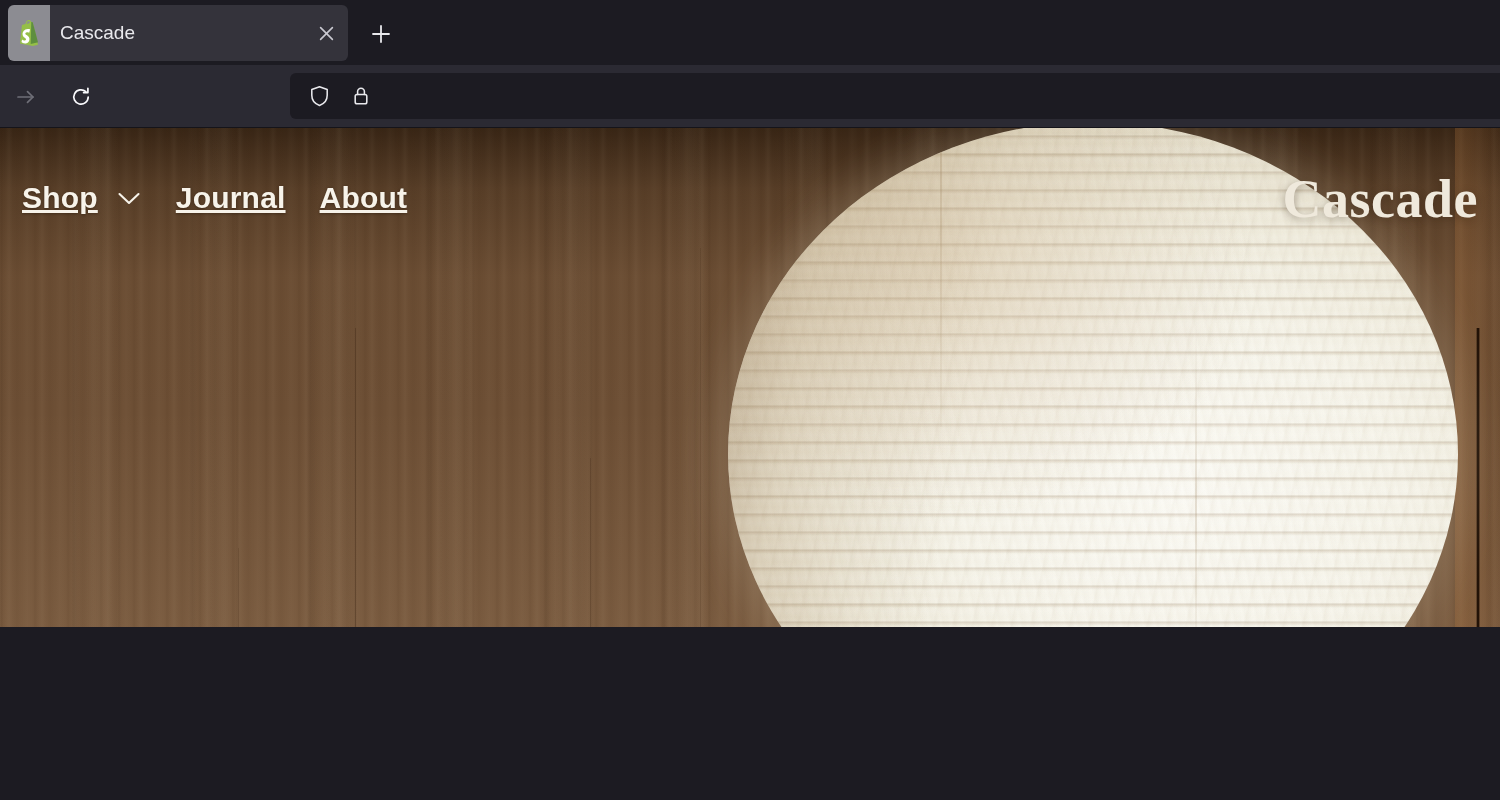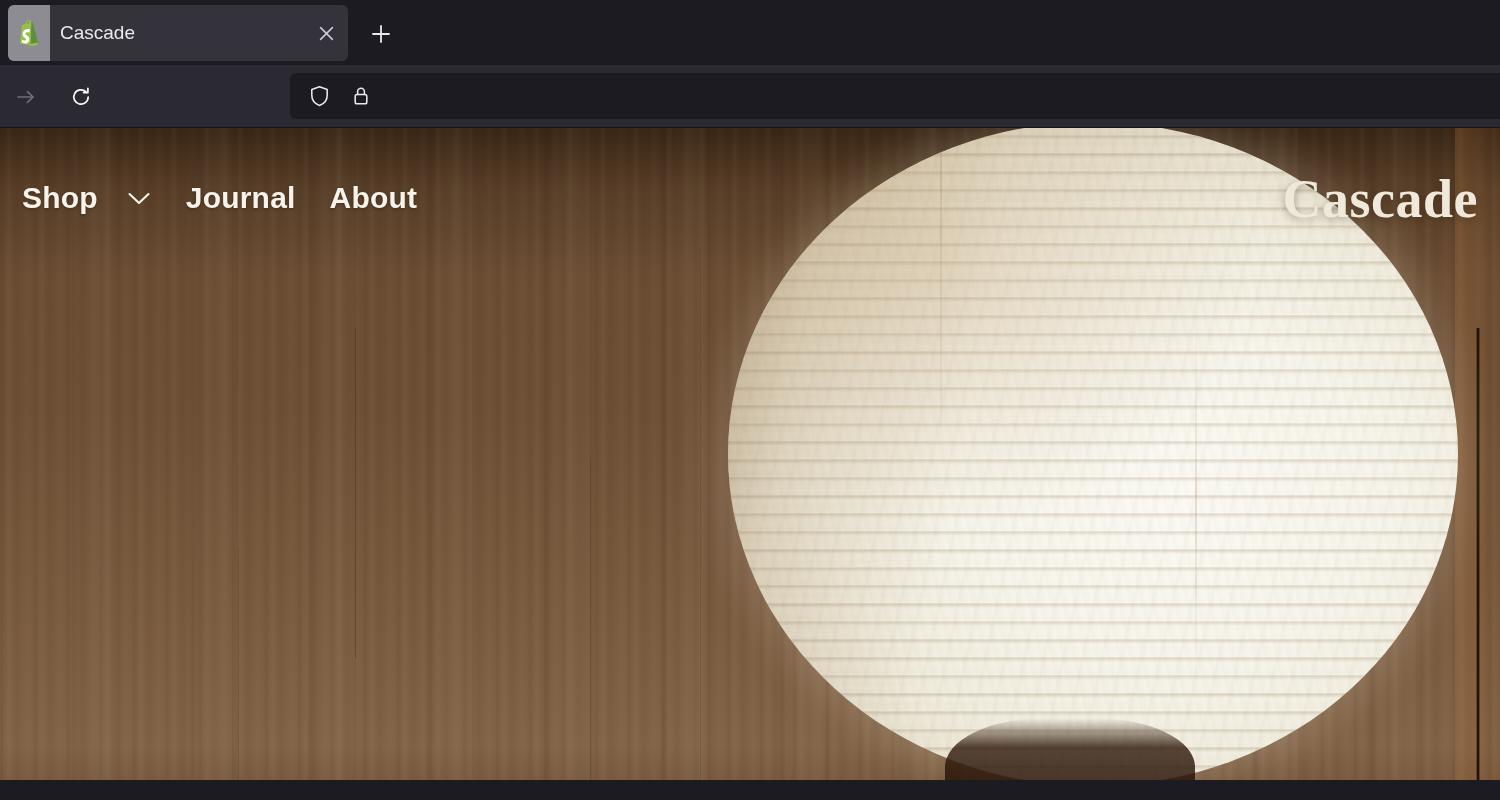--- a/index.html
+++ b/index.html
@@ -7,21 +7,21 @@
     margin: 0; padding: 0;
     width: 1500px; height: 800px;
     overflow: hidden;
     background: #1c1b22;
     font-family: "Liberation Sans", sans-serif;
   }
 
   .browser {
     position: relative;
     width: 1500px;
-    height: 780px;
+    height: 627px;
     overflow: hidden;
   }
 
   
   .tabstrip {
     position: absolute;
     left: 0; top: 0;
     width: 1500px; height: 65px;
     background: #1c1b22;
   }
@@ -292,27 +292,28 @@
     box-sizing: border-box;
   }
   .nav-links {
     display: flex;
     align-items: center;
     gap: 34px;
   }
   .nav-item {
     display: flex;
     align-items: center;
-    gap: 28px;
+    gap: 18px;
     font-size: 30px;
     font-weight: 600;
     color: #f7f3ea;
     letter-spacing: 0.2px;
     text-shadow: 0 1px 3px rgba(30,16,4,0.45);
     white-space: nowrap;
+    text-decoration: underline;
   }
   .nav-item svg { display: block; }
 
   .brand {
     position: absolute;
     right: 22px;
     top: 40px;
     font-family: "Liberation Serif", serif;
     font-size: 54px;
     font-weight: 700;

